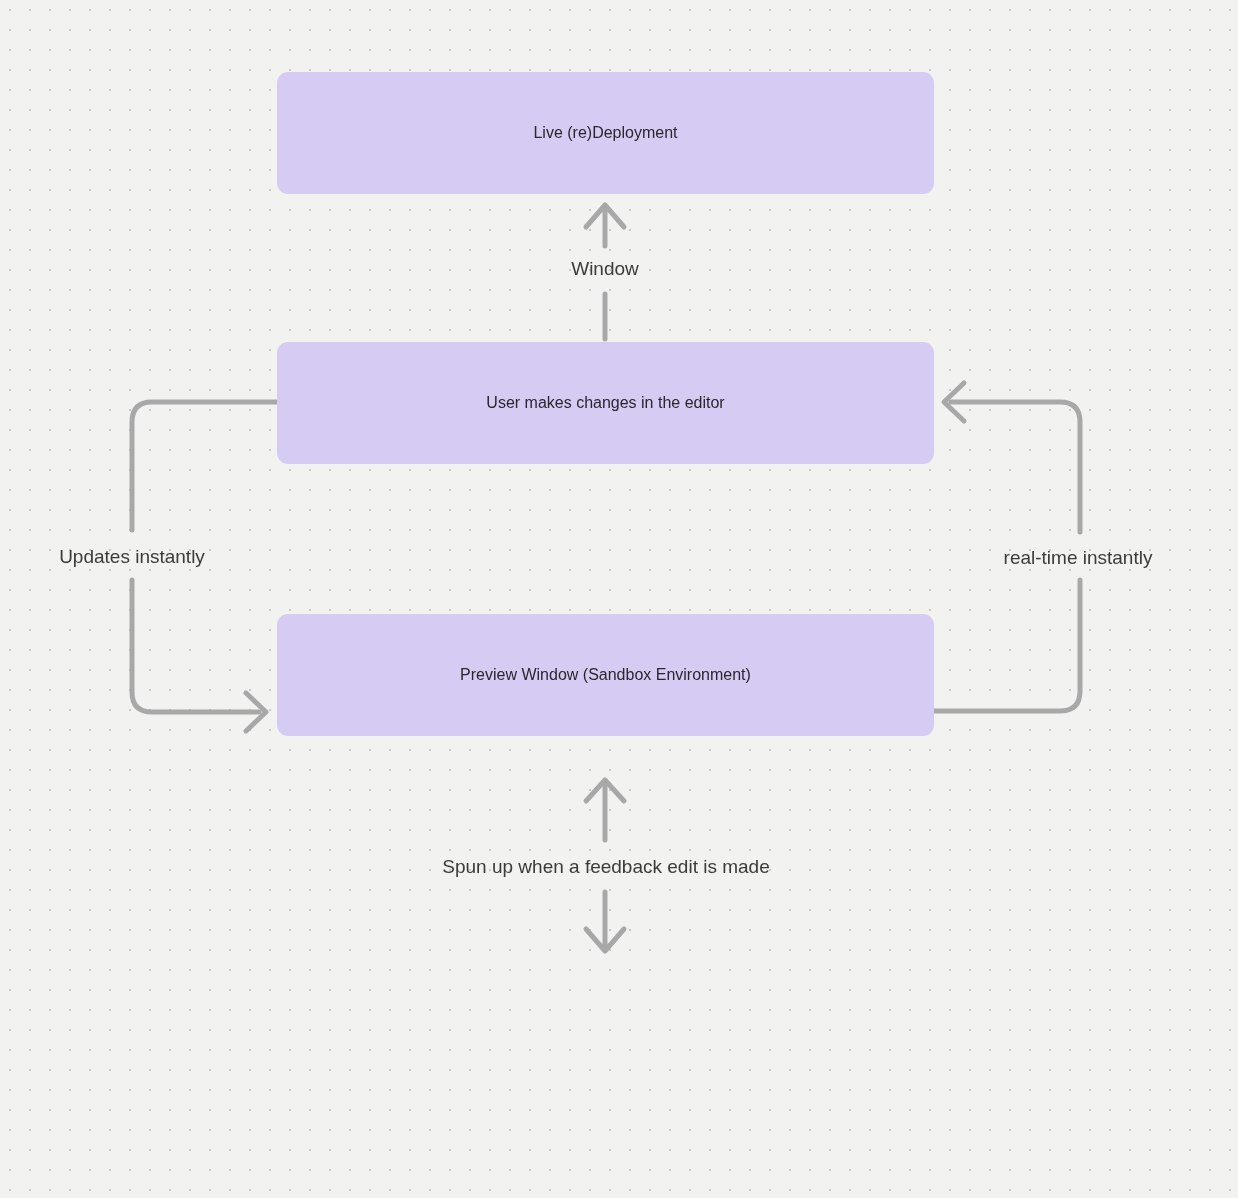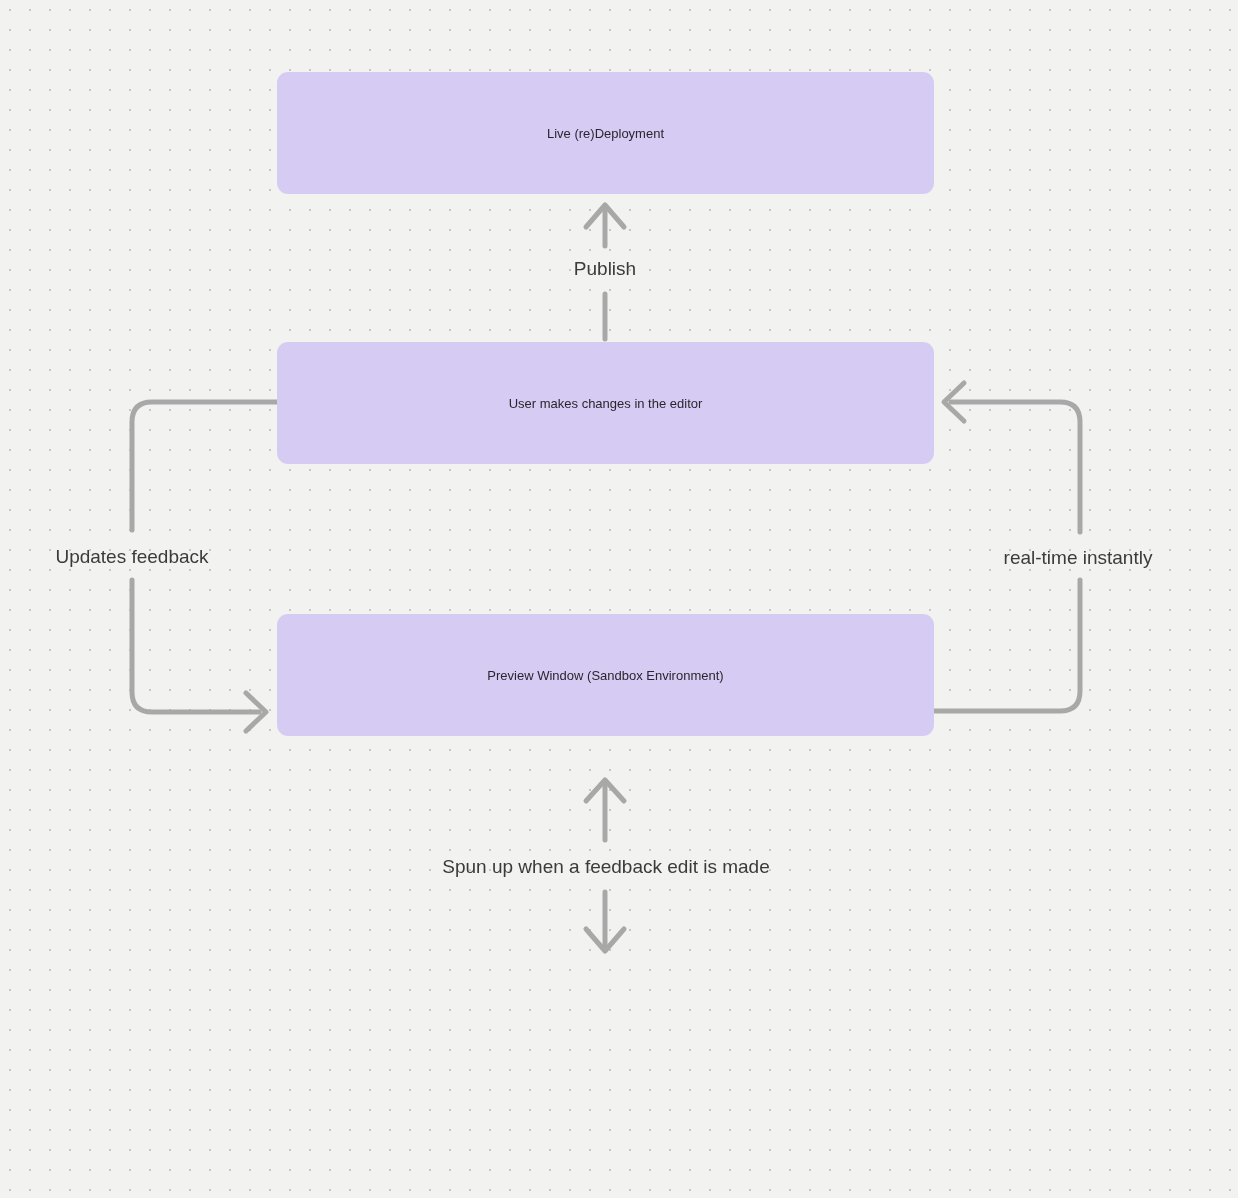--- a/index.html
+++ b/index.html
@@ -26,21 +26,21 @@
     position: absolute;
     left: 277px;
     width: 657px;
     height: 122px;
     background: #d6ccf3;
     border-radius: 11px;
     display: flex;
     align-items: center;
     justify-content: center;
     color: #29262e;
-    font-size: 13px;
+    font-size: 16px;
     text-align: center;
   }
   .node-live    { top: 72px; }
   .node-editor  { top: 342px; }
   .node-preview { top: 614px; }
   .node-dev     { top: 958px; }
   .edge-label {
     position: absolute;
     transform: translate(-50%, -50%);
     white-space: nowrap;
@@ -85,21 +85,21 @@
 
   <div class="node node-editor">
     <span>User makes changes in the editor</span>
   </div>
 
   <div class="node node-preview">
     <span>Preview Window (Sandbox Environment)</span>
   </div>
 
 
-  <div class="edge-label label-publish">Publish</div>
+  <div class="edge-label label-publish">Window</div>
 
-  <div class="edge-label label-updates">Updates feedback</div>
+  <div class="edge-label label-updates">Updates instantly</div>
 
   <div class="edge-label label-feedback">real-time instantly</div>
 
   <div class="edge-label label-spunup">Spun up when a feedback edit is made</div>
 
 </div>
 
 </body></html>

